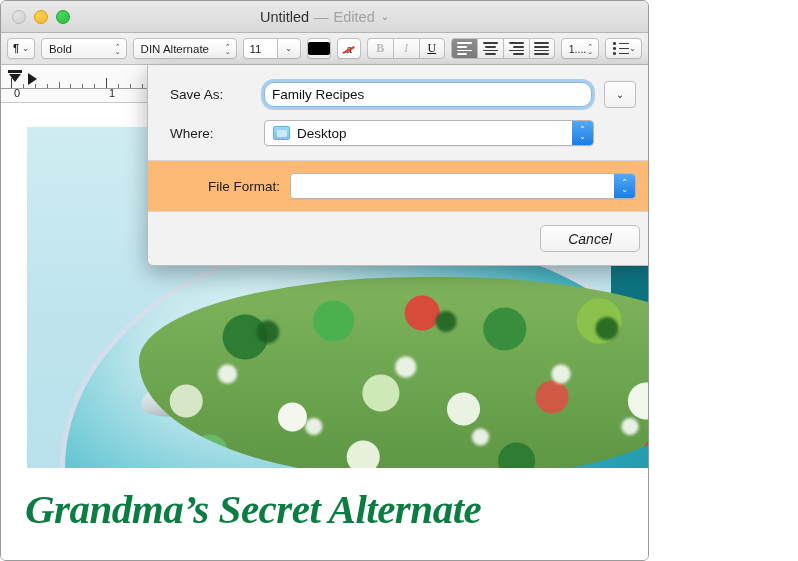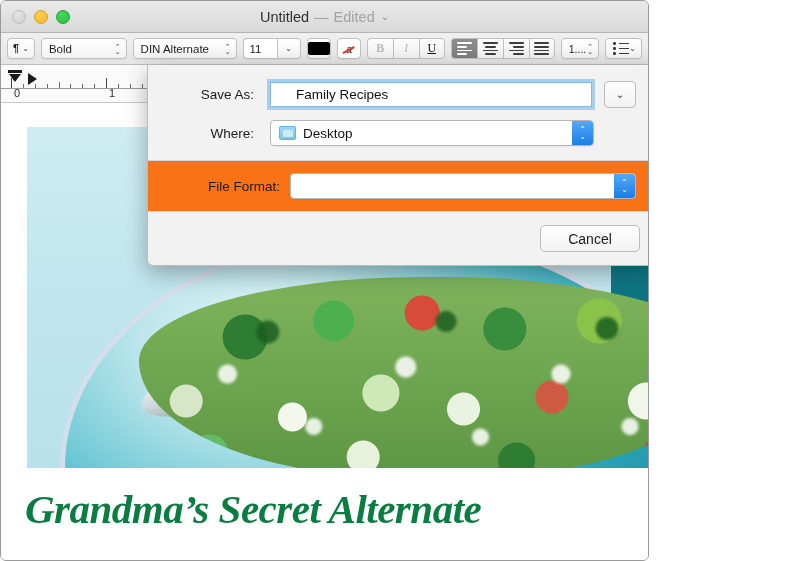--- a/index.html
+++ b/index.html
@@ -200,28 +200,28 @@
     background:#f2f2f2;
     border:1px solid #bcbcbc;border-top:none;
     border-bottom-left-radius:6px;border-bottom-right-radius:6px;
     box-shadow:0 7px 22px rgba(0,0,0,.30);
     z-index:50;
   }
   .sheet-top{padding:16px 22px 14px 22px;}
   .row{display:flex;align-items:center;margin-bottom:12px;}
   .row:last-child{margin-bottom:0;}
   .rlabel{
-    width:84px;text-align:right;padding-right:16px;
+    width:84px;text-align:left;padding-right:10px;
     font-size:13.5px;color:#1c1c1c;flex:none;
   }
   .txtfield{
     flex:1;height:25px;box-sizing:border-box;
-    background:#fff;border:1px solid #b6b6b6;border-radius:0;
+    background:#fff;border:1px solid #b6b6b6;border-radius:10px;
     font-size:13.5px;color:#111;
-    display:flex;align-items:center;padding:0 25px;
+    display:flex;align-items:center;padding:0 7px;
   }
   .txtfield.focus{
     border:1px solid #86b9e8;
     box-shadow:0 0 0 3px rgba(110,175,232,.55);
   }
   .disclose{
     width:30px;height:25px;margin-left:12px;flex:none;
     background:linear-gradient(to bottom,#fefefe,#f1f1f1);
     border:1px solid #bdbdbd;border-radius:4px;
     display:flex;align-items:center;justify-content:center;
@@ -245,32 +245,32 @@
     width:15px;height:12px;margin-right:7px;flex:none;position:relative;
     background:linear-gradient(to bottom,#9fd8f5,#79c6ef);
     border:1px solid #5fb4e0;border-radius:2px;
   }
   .folder:after{
     content:"";position:absolute;left:2.5px;top:2.5px;right:2.5px;bottom:2px;
     background:#cdeaf9;border-radius:1px;
   }
   .sheet-fmt{
     border-top:1px solid #d6d6d6;border-bottom:1px solid #d6d6d6;
-    padding:12px 22px;background:#f97316;
+    padding:12px 22px;background:#fdba74;
   }
   .fmt-label{width:110px;text-align:right;padding-right:10px;font-size:13.5px;color:#1c1c1c;flex:none;}
   .sheet-actions{
     padding:13px 18px;display:flex;justify-content:flex-end;gap:11px;
     background:#f2f2f2;border-bottom-left-radius:6px;border-bottom-right-radius:6px;
   }
   .btn{
     min-width:100px;height:27px;box-sizing:border-box;border-radius:5px;
     font-size:14px;display:flex;align-items:center;justify-content:center;
   }
-  .btn.cancel{background:linear-gradient(to bottom,#fefefe,#f2f2f2);border:1px solid #bcbcbc;color:#1c1c1c;}
+  .btn.cancel{background:linear-gradient(to bottom,#fefefe,#f2f2f2);border:1px solid #bcbcbc;color:#1c1c1c;font-style:italic;}
   .btn.save{background:linear-gradient(to bottom,#57abf8,#1977e6);border:1px solid #1668c9;color:#fff;box-shadow:0 1px 1px rgba(0,0,0,.12);}
 </style>
 </head>
 <body>
 
 <div class="window">
 
   <div class="titlebar">
     <div class="traffic">
       <span class="tl close"></span>

